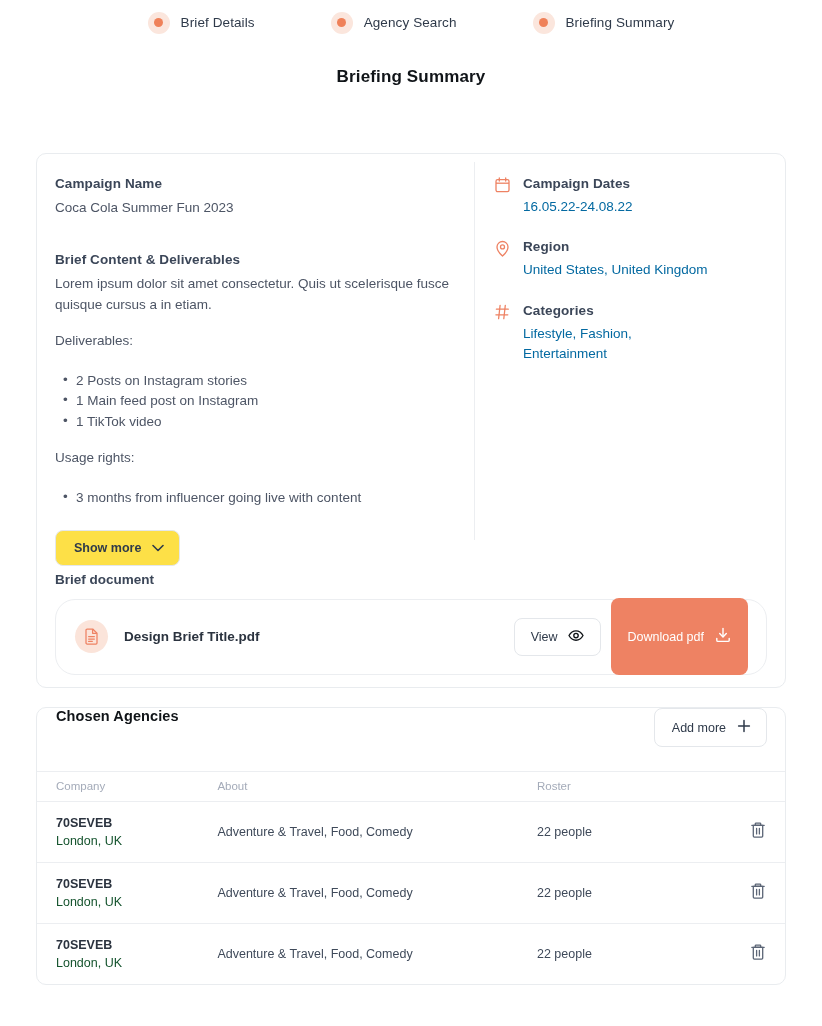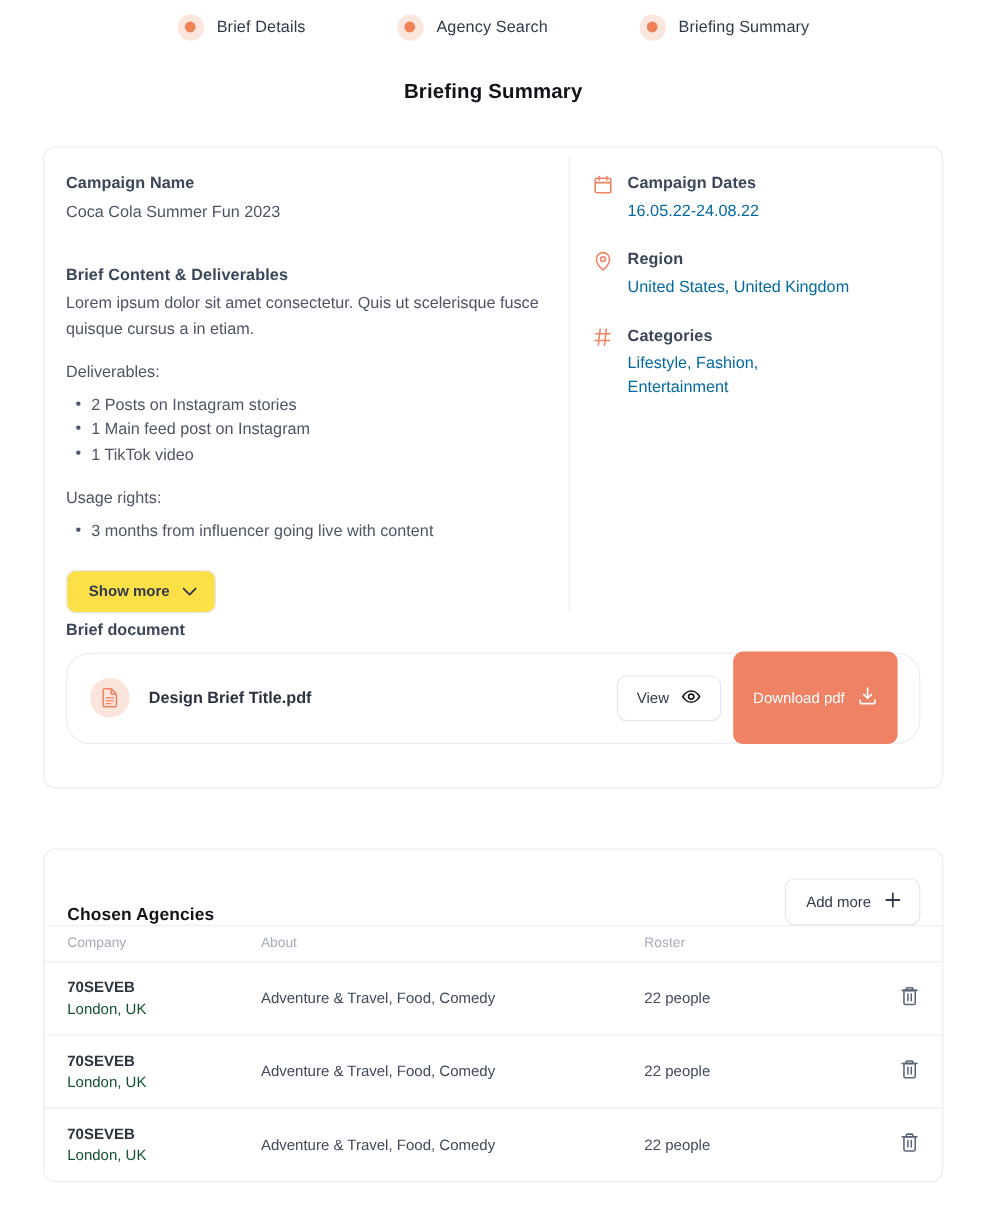--- a/index.html
+++ b/index.html
@@ -55,21 +55,21 @@
 
   
   .card {
     position: absolute;
     left: 36px;
     width: 750px;
     background: #fff;
     border: 1px solid #e9ecef;
     border-radius: 10px;
   }
-  #summary-card { top: 122px; height: 535px; }
+  #summary-card { top: 153px; height: 535px; }
   #agencies-card { top: 707px; height: 278px; }
 
   
   .summary-cols {
     display: flex;
     padding: 22px 0 0 0;
     position: relative;
   }
   .col-left { width: 437px; padding: 0 20px 0 18px; }
   .col-divider {
@@ -102,21 +102,21 @@
     line-height: 1.52;
     margin-top: 7px;
   }
   .sub-line {
     font-size: 13.5px;
     color: #4d5565;
     margin-top: 18px;
   }
   ul.bullets {
     list-style: none;
-    margin-top: 11px;
+    margin-top: 23px;
   }
   ul.bullets li {
     font-size: 13.5px;
     color: #4d5565;
     line-height: 1.49;
     position: relative;
     padding-left: 21px;
   }
   ul.bullets li::before {
     content: "•";
@@ -214,21 +214,21 @@
     font-size: 12.5px;
     color: #fff;
     cursor: pointer;
     font-family: "Liberation Sans", sans-serif;
   }
 
   
   .agencies-head {
     height: 63px;
     display: flex;
-    align-items: flex-end;
+    align-items: flex-start;
     padding: 0 18px 0 19px;
   }
   .agencies-title {
     font-size: 14.5px;
     font-weight: bold;
     color: #101418;
     flex: 1;
     letter-spacing: .1px;
   }
   .btn-add {

